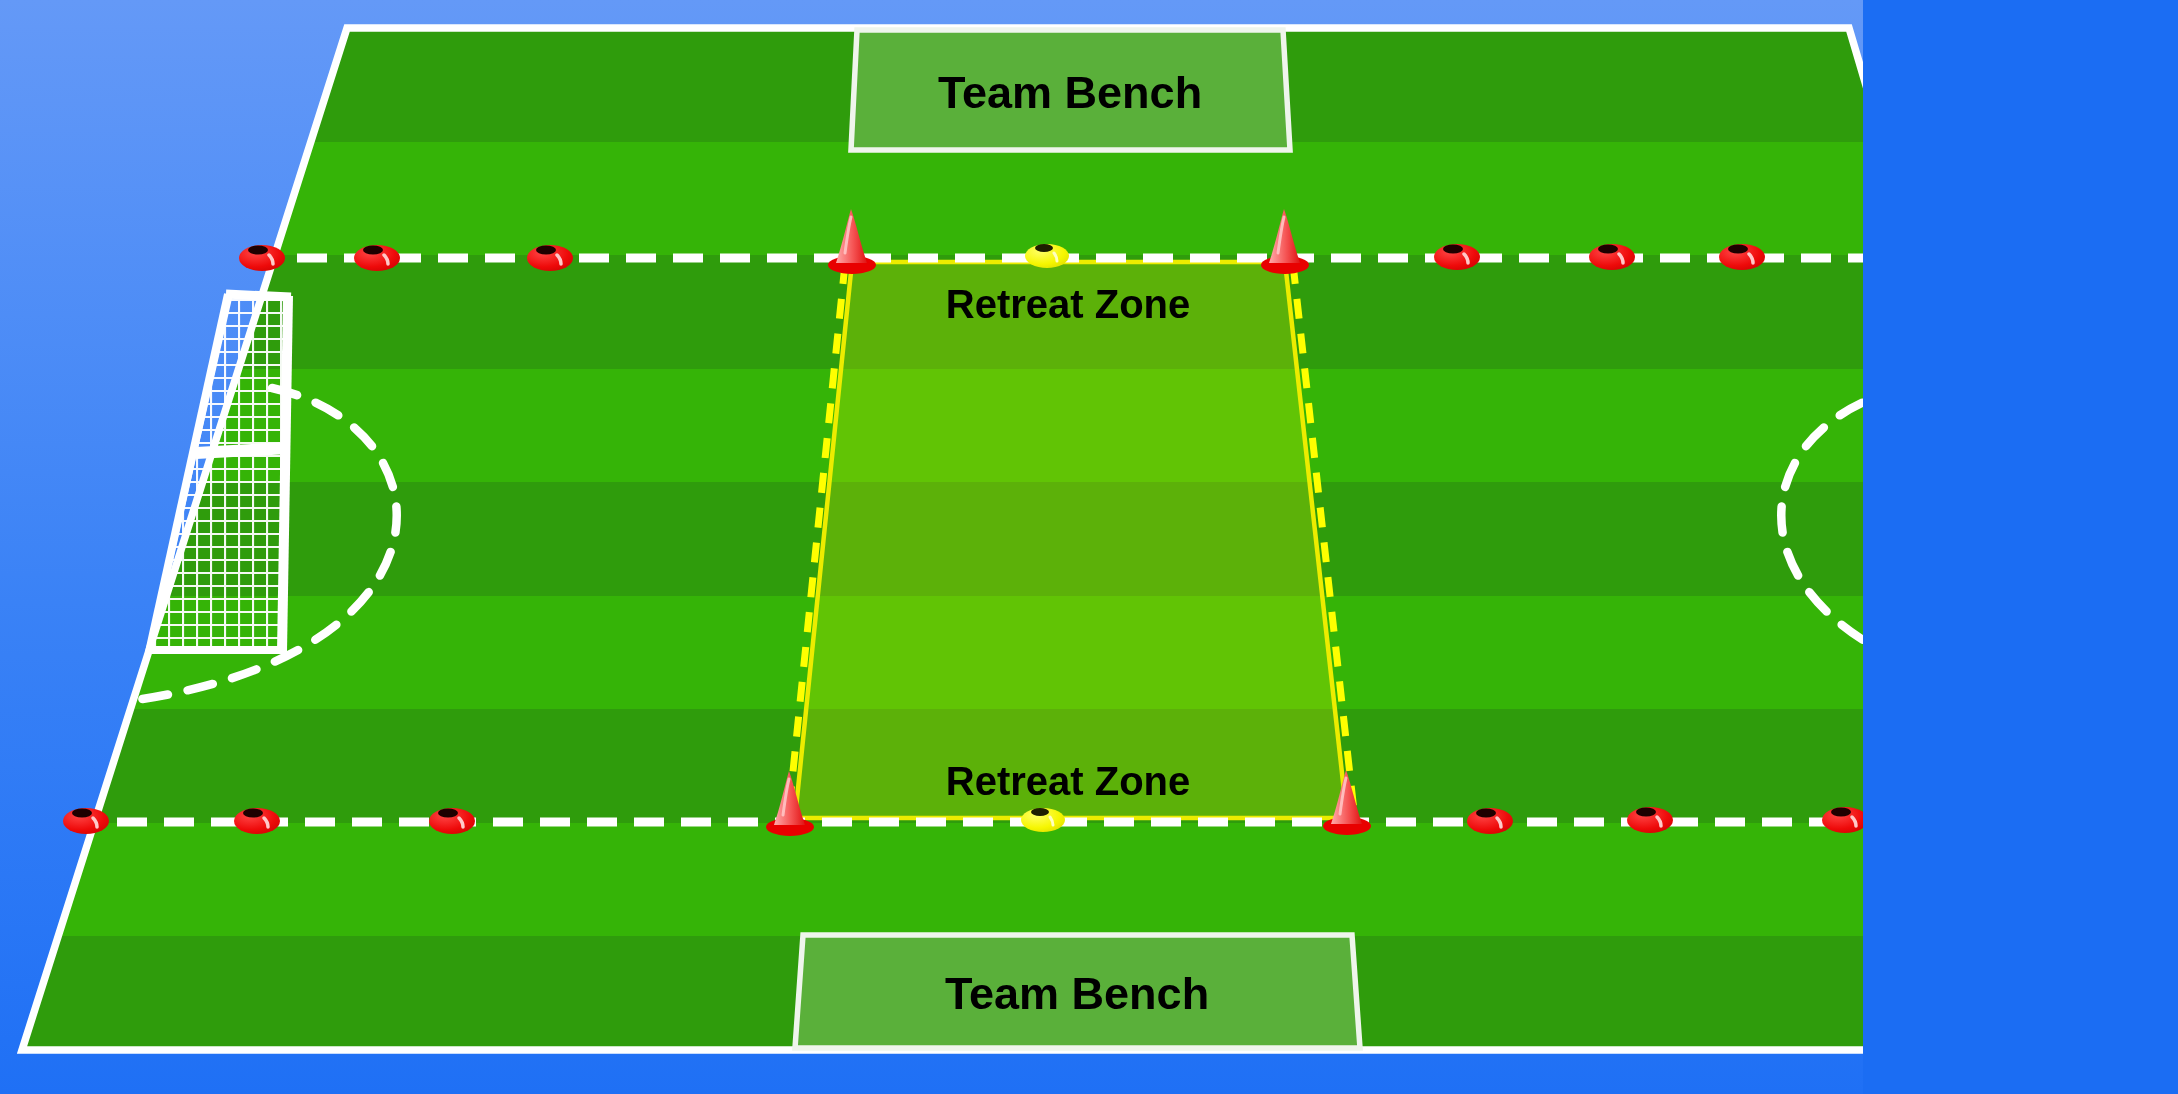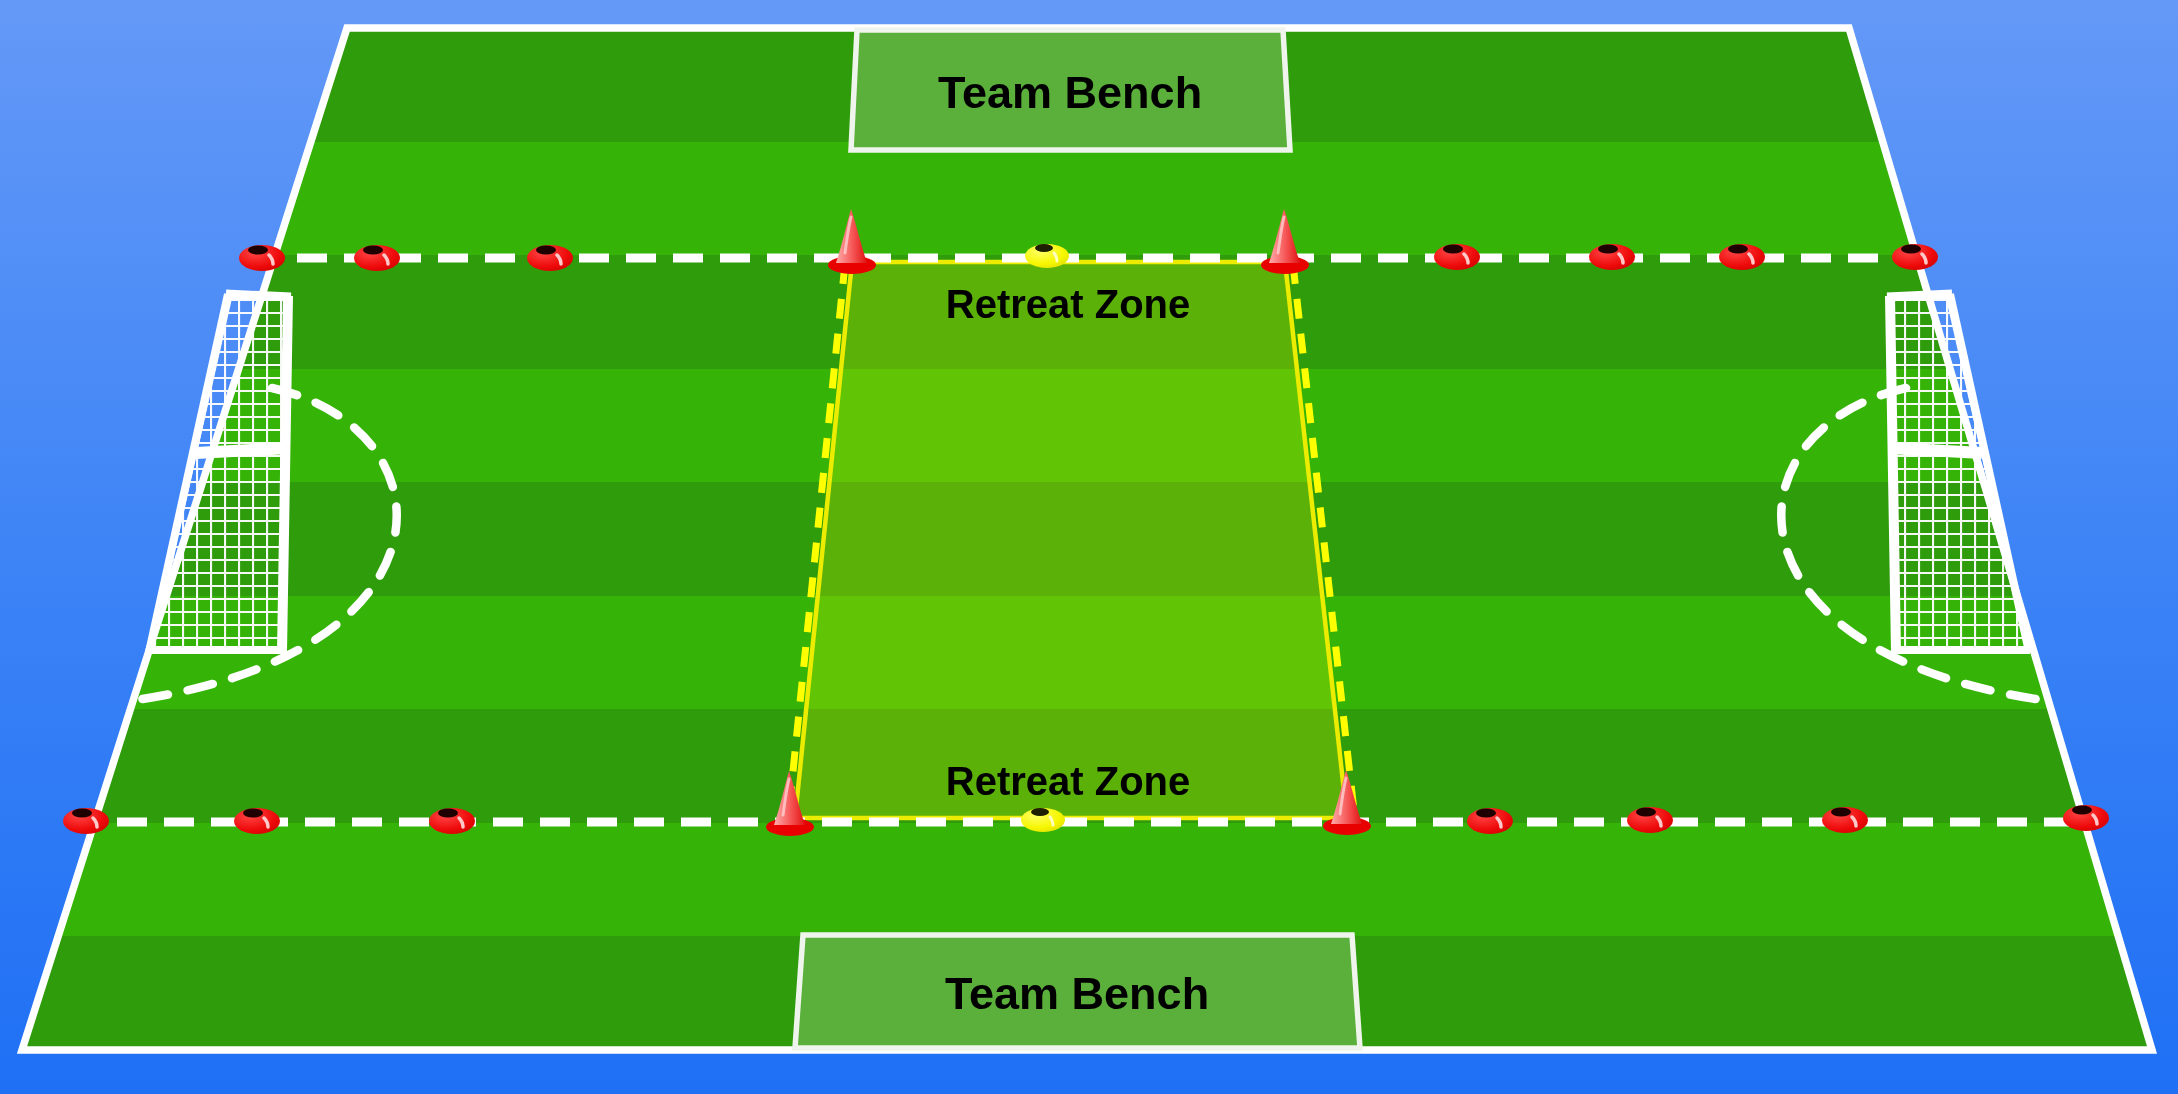--- a/index.html
+++ b/index.html
@@ -1,16 +1,16 @@
 <!DOCTYPE html>
 <html><head>
 <meta charset="utf-8">
 <style>
   html,body{margin:0;padding:0;background:#1b6df3;}
-  .stage{position:relative;width:2178px;height:1094px;overflow:hidden;}
+  .stage{position:relative;width:1863px;height:1094px;overflow:hidden;}
   svg{display:block;}
   text{font-family:"Liberation Sans","DejaVu Sans",sans-serif;font-weight:700;fill:#000000;}
   .bench-label{font-size:45px;}
   .zone-label{font-size:40px;}
 </style>
 </head>
 <body>
 
 <div class="stage">
 <svg width="2178" height="1094" viewBox="0 0 2178 1094" xmlns="http://www.w3.org/2000/svg">

